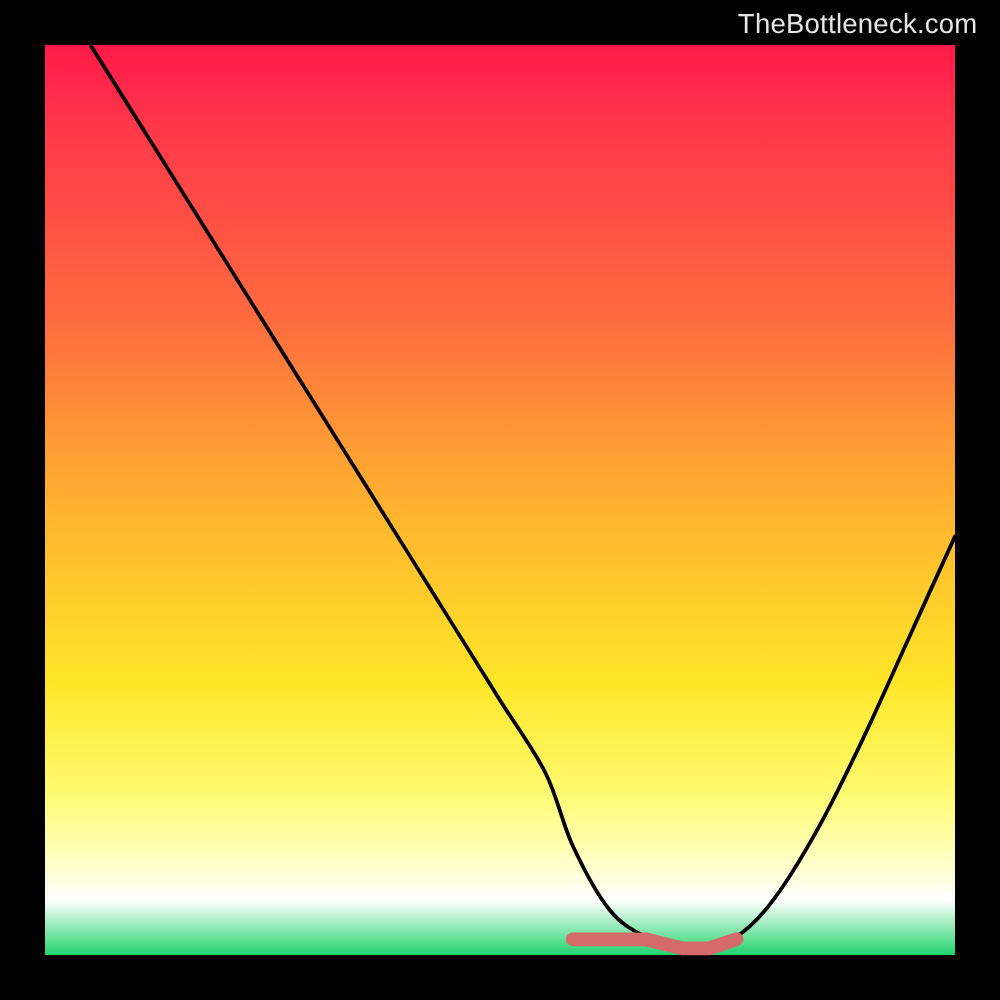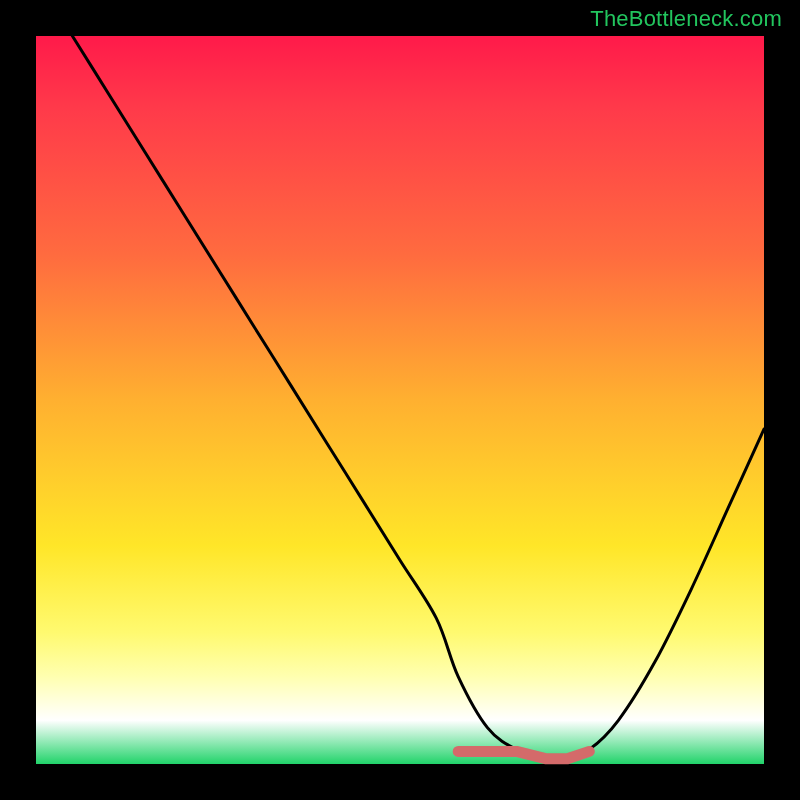--- a/index.html
+++ b/index.html
@@ -42,21 +42,21 @@
     left: 36px;
     top: 36px;
     width: 728px;
     height: 728px;
     overflow: visible;
   }
   .watermark {
     position: absolute;
     top: 6px;
     right: 18px;
-    color: #22c55e;
+    color: #e5e5e5;
     font-size: 22px;
     letter-spacing: 0.2px;
     user-select: none;
   }
 </style>
 </head>
 <body>
 
 <div class="frame">
 

